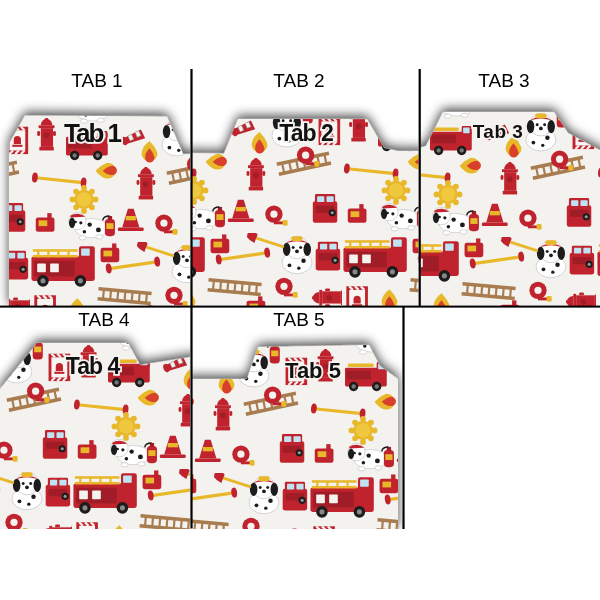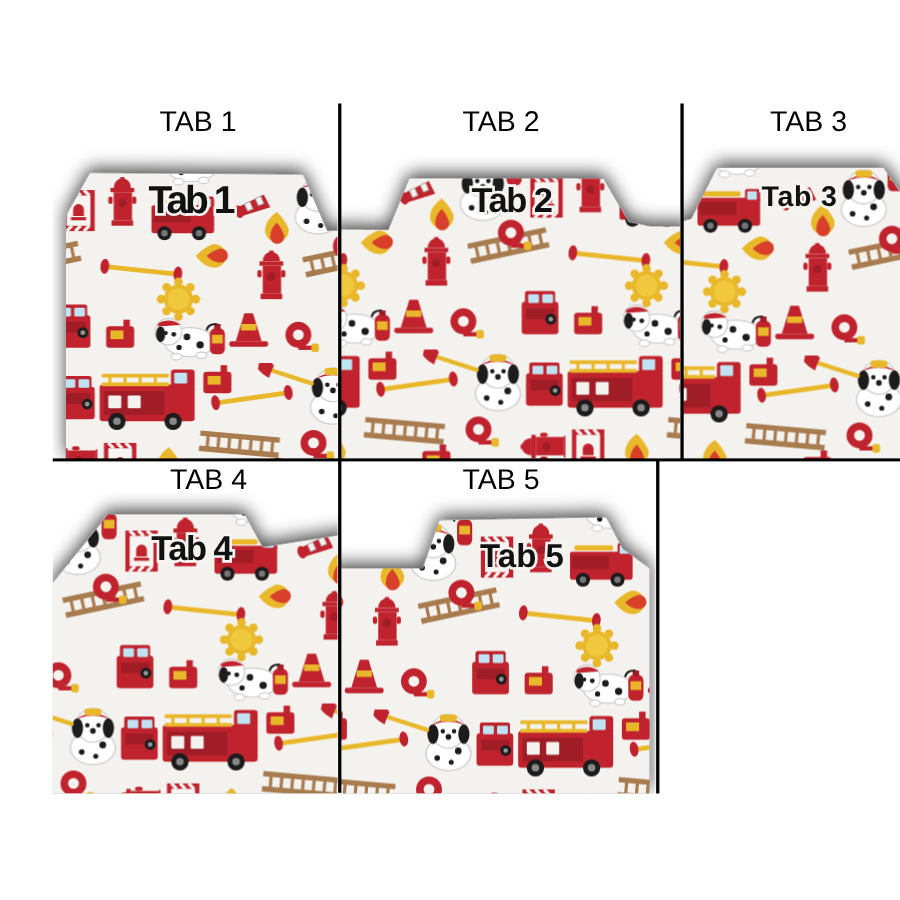--- a/index.html
+++ b/index.html
@@ -1,16 +1,16 @@
 <!DOCTYPE html>
 <html><head>
 <meta charset="utf-8">
 <style>
   html,body{margin:0;padding:0;background:#ffffff;width:600px;height:600px;overflow:hidden;}
-  #page{position:relative;width:488px;height:600px;font-family:"Liberation Sans", sans-serif;margin-left:35px;}
+  #page{position:relative;width:488px;height:600px;font-family:"Liberation Sans", sans-serif;}
   svg{position:absolute;left:0;top:0;}
 </style>
 </head>
 <body>
 <div id="page">
 <svg width="600" height="600" viewBox="0 0 600 600">
 <defs>
 
   <g id="mTruck">
     <rect x="0" y="8" width="58" height="26" rx="2" fill="#c0242e"></rect>

